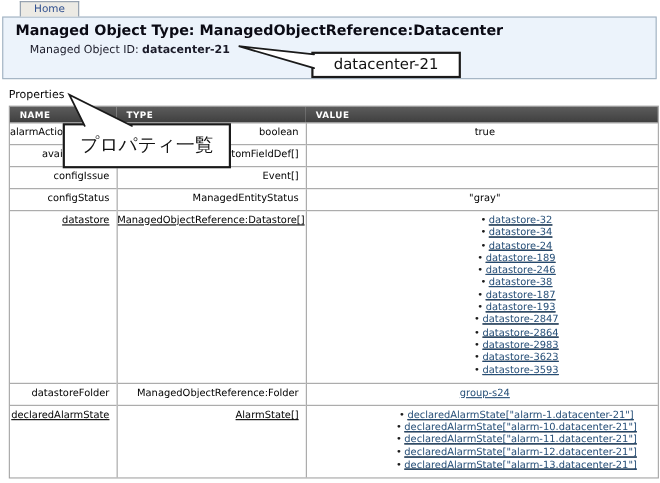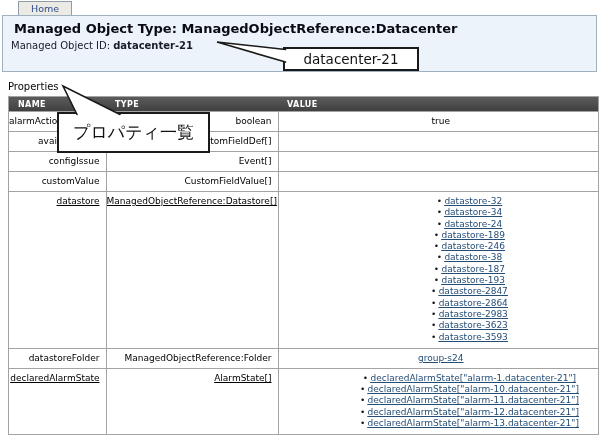--- a/index.html
+++ b/index.html
@@ -13,21 +13,21 @@
     position:absolute; left:18px; top:1px; height:12px; padding:1px 12px 0 12px;
     background:#eceae4; border:1px solid #8e9cab; border-bottom:none;
     font-size:9.5px; color:#2e4e8e; z-index:5; cursor:pointer;
   }
   
   .header-box {
     position:absolute; left:2px; top:15px; width:593px; height:55px;
     background:#ecf3fb; border:1px solid #9fb0bf; z-index:1;
   }
   .title { position:absolute; left:11px; top:5px; font-size:13px; font-weight:bold; color:#0a0a14; white-space:nowrap;text-align:right; }
-  .subtitle { position:absolute; left:8px; top:24px; font-size:10px; color:#1a1a28; white-space:nowrap; }
+  .subtitle { position:absolute; left:24px; top:24px; font-size:10px; color:#1a1a28; white-space:nowrap; }
   .subtitle b { font-weight:bold; }
   
   .callout {
     position:absolute; background:#ffffff; border:2px solid #1a1a1a;
     z-index:40; text-align:center; color:#111; white-space:nowrap; overflow:hidden;
   }
   .callout-dc { left:283px; top:47px; width:132px; height:20px; font-size:13.5px; line-height:20px; }
   .callout-props { left:57px; top:112px; width:149px; height:37px; font-size:17px; line-height:36px; }
   .wedges { position:absolute; left:0; top:0; width:600px; height:439px; z-index:50; pointer-events:none; }
   
@@ -96,23 +96,23 @@
           <td class="name-cell">availableField</td>
           <td class="type-cell">CustomFieldDef[]</td>
           <td class="value-cell"></td>
         </tr>
         <tr>
           <td class="name-cell">configIssue</td>
           <td class="type-cell">Event[]</td>
           <td class="value-cell"></td>
         </tr>
         <tr>
-          <td class="name-cell">customValue</td>
-          <td class="type-cell">CustomFieldValue[]</td>
-          <td class="value-cell"></td>
+          <td class="name-cell">configStatus</td>
+          <td class="type-cell">ManagedEntityStatus</td>
+          <td class="value-cell">"gray"</td>
         </tr>
         <tr class="list-row">
           <td class="name-cell">datastore</td>
           <td class="type-cell">ManagedObjectReference:Datastore[]</td>
           <td class="value-cell">
             <ul class="link-list">
               <li><a class="val-link">datastore-32</a></li>
               <li><a class="val-link">datastore-34</a></li>
               <li><a class="val-link">datastore-24</a></li>
               <li><a class="val-link">datastore-189</a></li>

